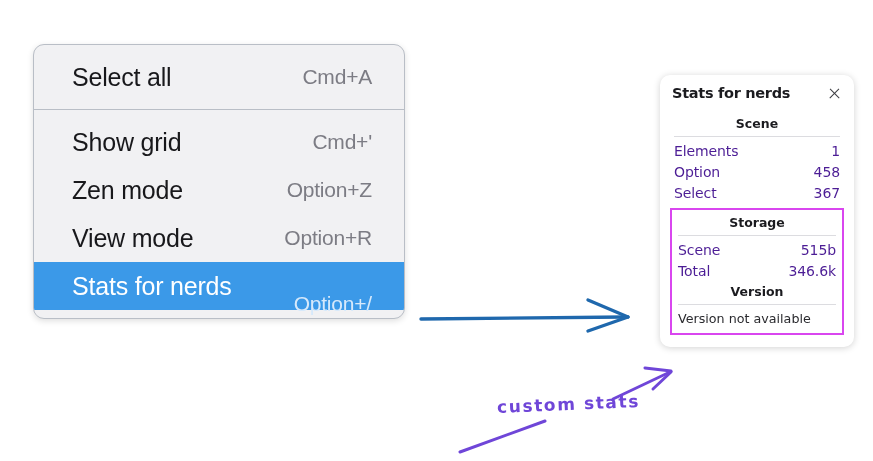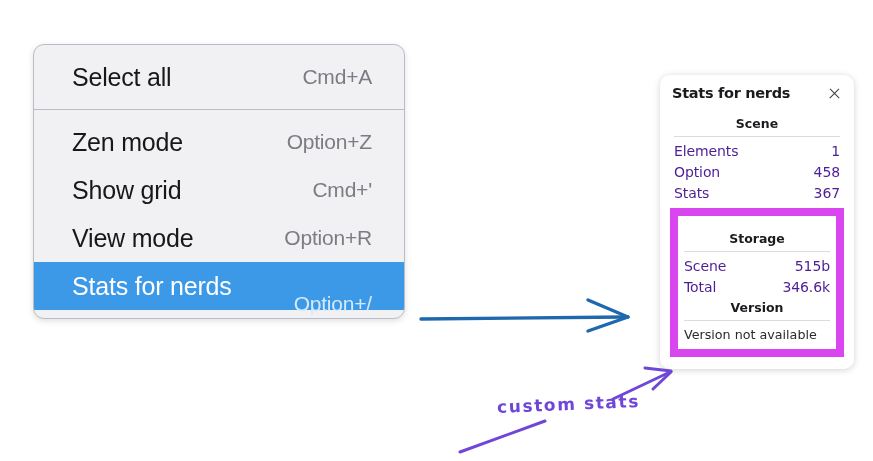--- a/index.html
+++ b/index.html
@@ -123,23 +123,23 @@
   .stat-row .k { letter-spacing: -0.1px; }
   .stat-row .v { letter-spacing: -0.1px; }
   .single-line {
     font-size: 12.7px;
     color: #2a2a2e;
     padding: 3px 2px;
   }
 
   
   .purple-box {
-    border: 8px solid #d946ef;
+    border: 2px solid #d946ef;
     margin: 5px -2px 0 -2px;
-    padding: 12px 4px 4px 4px;
+    padding: 2px 4px 4px 4px;
   }
 
   
   .anno { position: absolute; pointer-events: none; }
   .hand-text {
     position: absolute;
     left: 497px;
     top: 394px;
     font-family: "DejaVu Sans", sans-serif;
     font-size: 17px;
@@ -161,26 +161,26 @@
       <div class="menu-item">
         <span class="label">Select all</span>
         <span class="shortcut">Cmd+A</span>
       </div>
     </div>
 
     <div class="menu-sep"></div>
 
     <div class="menu-group">
       <div class="menu-item">
+        <span class="label">Show grid</span>
+        <span class="shortcut">Cmd+'</span>
+      </div>
+      <div class="menu-item">
         <span class="label">Zen mode</span>
         <span class="shortcut">Option+Z</span>
-      </div>
-      <div class="menu-item">
-        <span class="label">Show grid</span>
-        <span class="shortcut">Cmd+'</span>
       </div>
       <div class="menu-item">
         <span class="label">View mode</span>
         <span class="shortcut">Option+R</span>
       </div>
       <div class="menu-item selected">
         <span class="label">Stats for nerds</span>
         <span class="shortcut">Option+/</span>
       </div>
     </div>
@@ -199,21 +199,21 @@
       <div class="rule"></div>
       <div class="stat-row">
         <span class="k">Elements</span>
         <span class="v">1</span>
       </div>
       <div class="stat-row">
         <span class="k">Option</span>
         <span class="v">458</span>
       </div>
       <div class="stat-row">
-        <span class="k">Stats</span>
+        <span class="k">Select</span>
         <span class="v">367</span>
       </div>
     </div>
 
     <div class="purple-box">
       <div>
         <div class="section-title">Storage</div>
         <div class="rule"></div>
         <div class="stat-row">
           <span class="k">Scene</span>

